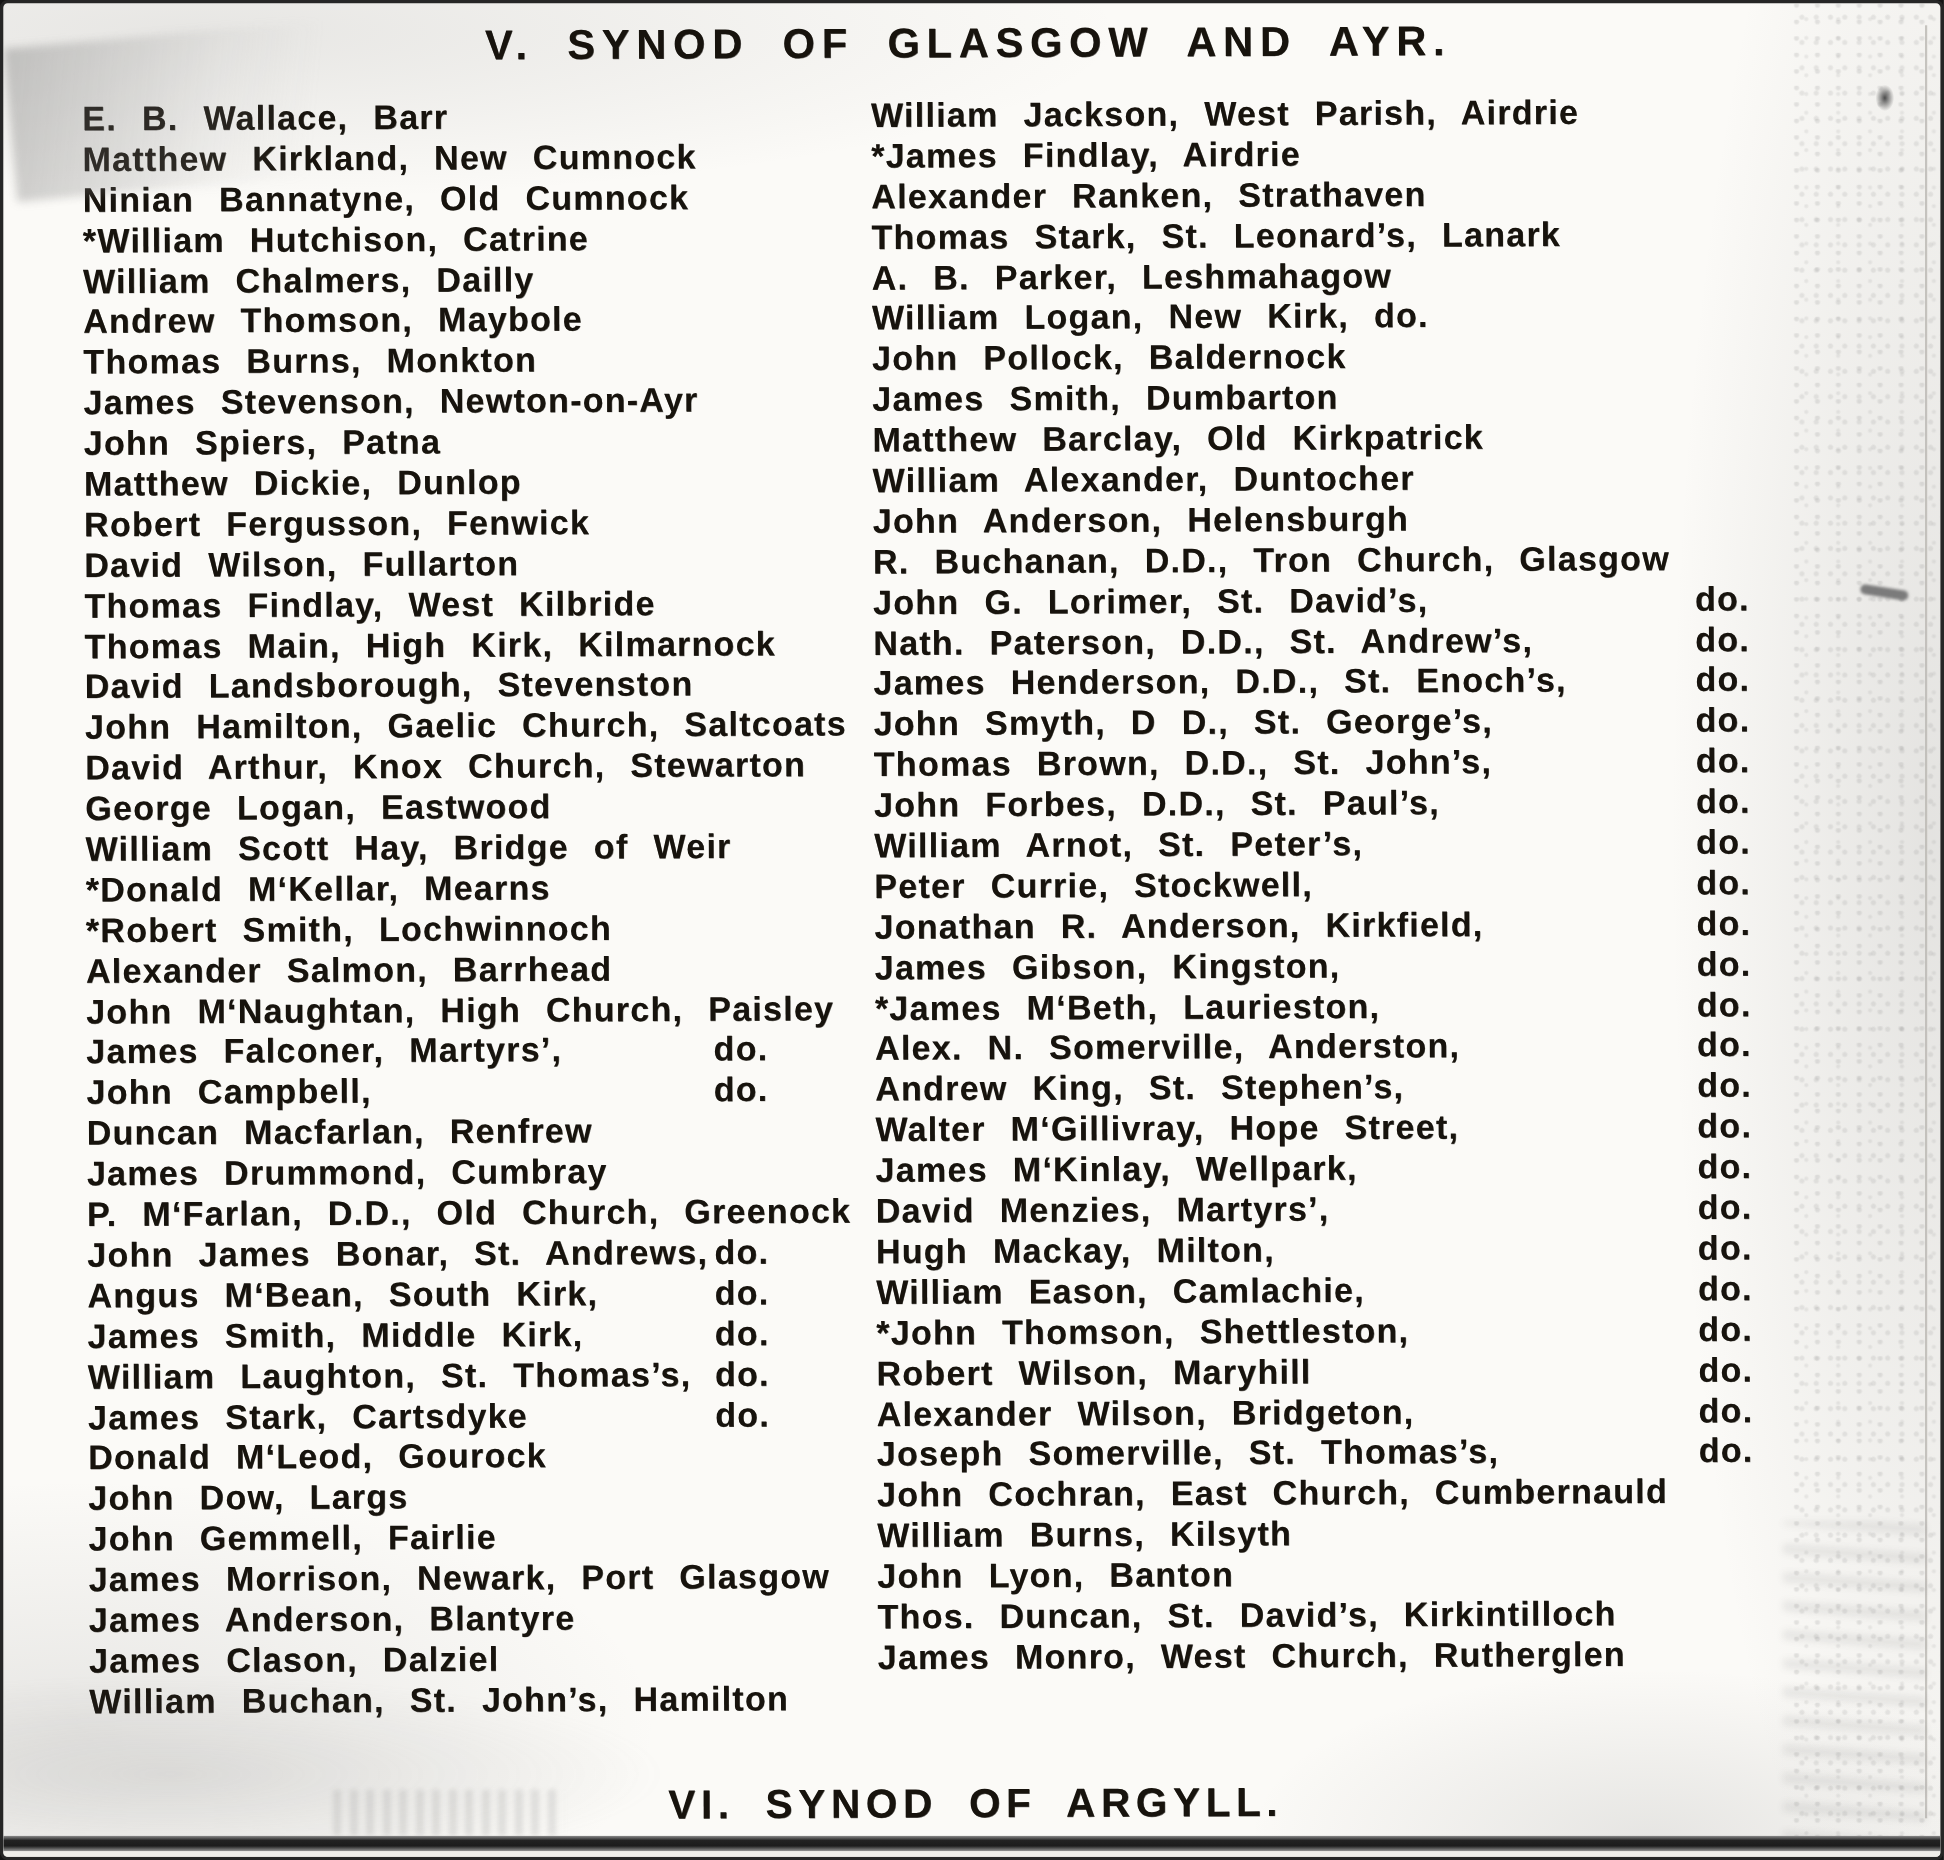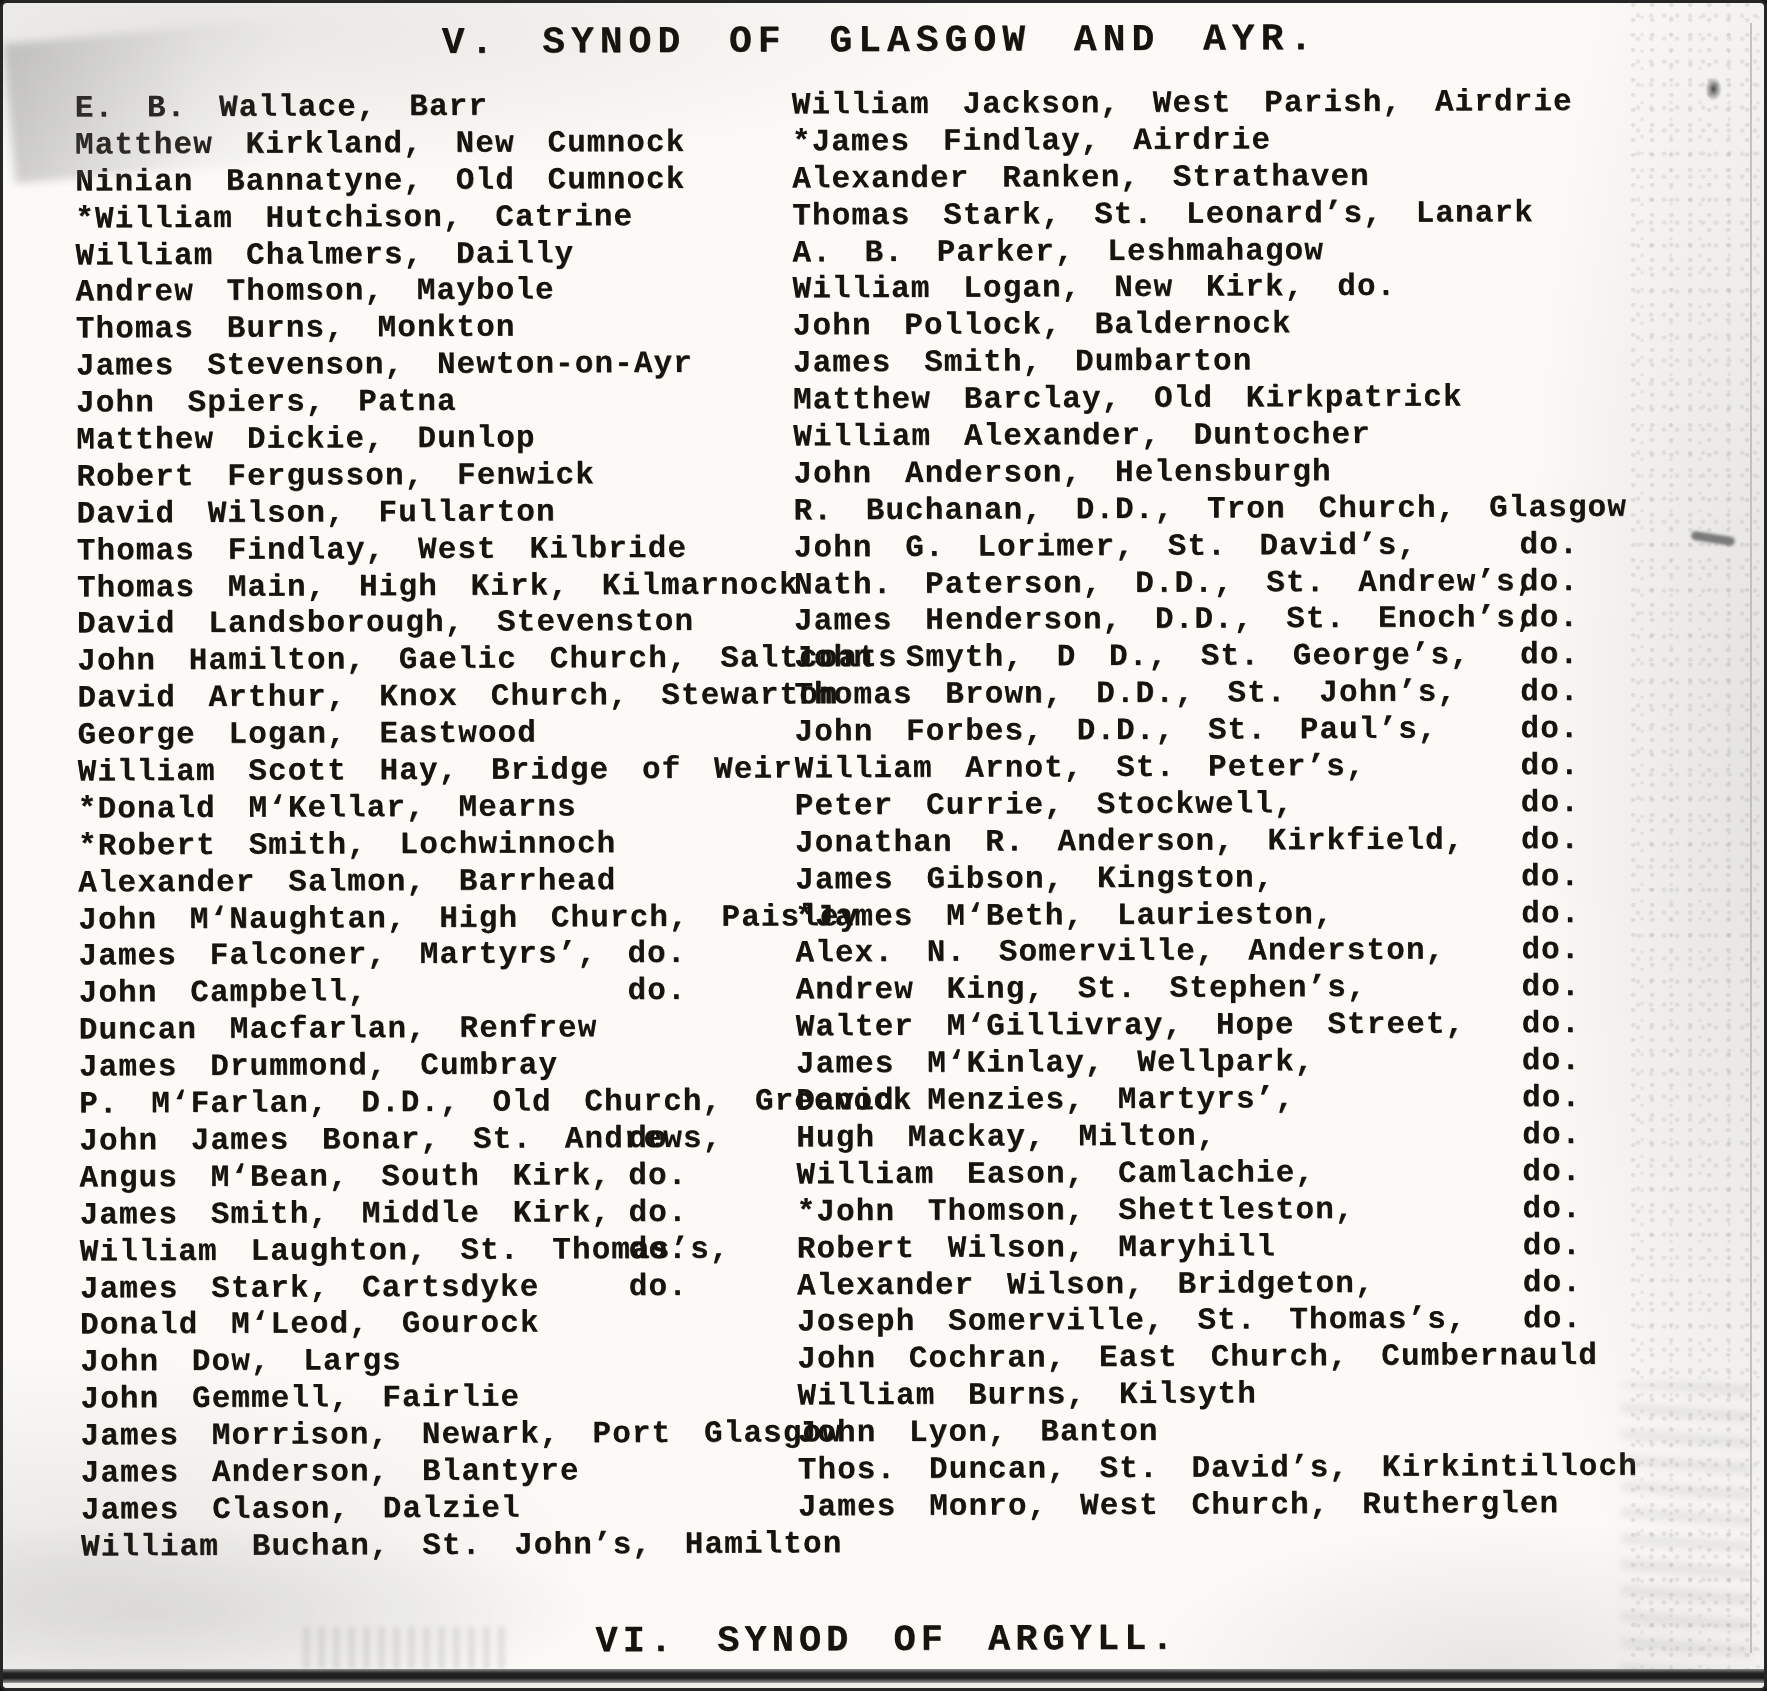--- a/index.html
+++ b/index.html
@@ -3,21 +3,21 @@
 <meta charset="utf-8">
 <style>
   html,body{margin:0;padding:0;background:#141414;}
   .page{
     position:relative;
     width:1767px;height:1691px;
     box-sizing:border-box;
     overflow:hidden;
     border:3px solid #262626;
     border-radius:7px;
-    font-family:Liberation Mono, monospace;
+    font-family:Liberation Sans, sans-serif;
     color:var(--ink,#17130d);
     background:
       radial-gradient(1200px 220px at 10% 1.5%, rgba(125,125,125,.16), transparent 70%),
       radial-gradient(330px 1500px at 99.6% 45%, rgba(135,135,135,.20), transparent 72%),
       radial-gradient(750px 320px at 4% 93%, rgba(120,120,120,.15), transparent 70%),
       radial-gradient(520px 220px at 85% 99%, rgba(120,120,120,.16), transparent 70%),
       var(--paper,#fbfaf7);
   }
   .content{position:absolute;inset:0;transform:rotate(-0.25deg);transform-origin:50% 50%;}
   .title-v{
@@ -38,21 +38,21 @@
   .col-left{left:75px;width:624px;}
   .col-right{left:792px;width:801px;}
   .row{
     position:relative;height:36.9px;line-height:36.9px;
     white-space:nowrap;
     font-size:31px;font-weight:700;
     letter-spacing:1.1px;word-spacing:13px;
     text-shadow:.35px .35px .45px rgba(15,12,8,.55);
   }
   .nm{display:inline-block;}
-  .ditto{position:absolute;right:16px;top:0;text-align:right;}
+  .ditto{position:absolute;right:4px;top:0;text-align:right;}
   
   .smudge-tl{position:absolute;left:6px;top:26px;width:340px;height:140px;
     background:linear-gradient(100deg, rgba(110,110,110,.35), rgba(170,170,170,.12) 55%, transparent 80%);
     filter:blur(4px);transform:rotate(-5deg);}
   .edge-right{position:absolute;right:0;top:0;width:135px;height:1668px;opacity:.55;
     background-image:
       radial-gradient(circle at 22% 12%, rgba(120,120,120,.30) 0 1.5px, transparent 3px),
       radial-gradient(circle at 70% 55%, rgba(120,120,120,.26) 0 1.5px, transparent 3px),
       radial-gradient(circle at 45% 85%, rgba(120,120,120,.22) 0 1px, transparent 2.5px);
     background-size:19px 15px, 13px 23px, 29px 17px;

